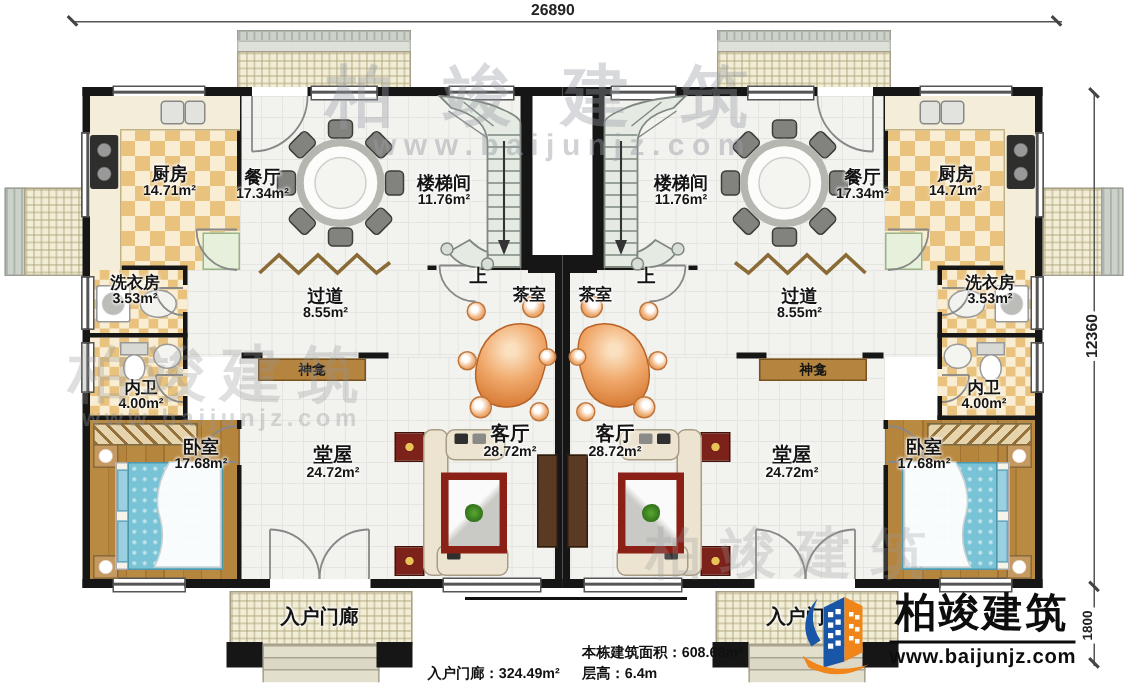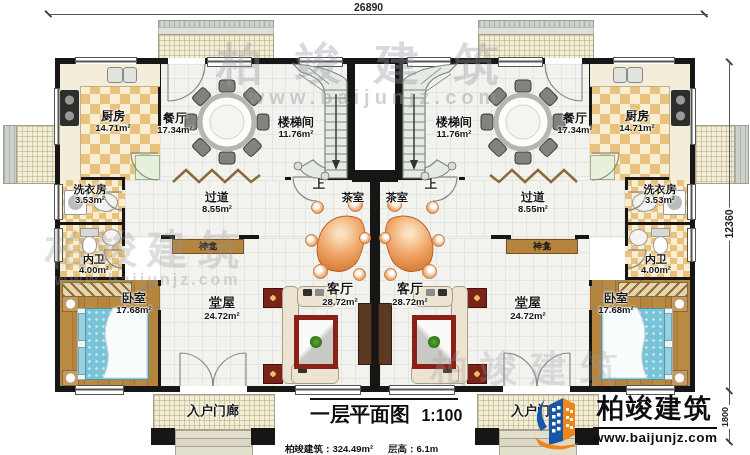--- a/index.html
+++ b/index.html
@@ -317,29 +317,28 @@
   <div class="wm" style="left:15px;top:222px;width:265px;">
     <div style="font-size:41px;letter-spacing:10px;color:rgba(150,150,152,.30);">柏竣建筑</div>
     <div style="font-size:16px;letter-spacing:3px;color:rgba(150,150,152,.35);margin-top:-6px;">www.baijunjz.com</div>
   </div>
   <div class="wm" style="left:378px;top:344px;width:305px;">
     <div style="font-size:37px;letter-spacing:13px;color:rgba(155,155,157,.28);">柏竣建筑</div>
   </div>
 
   <div class="abs" style="left:285px;top:392px;width:195px;height:63px;z-index:8;">
     <div class="abs" style="left:25px;top:6px;width:148px;height:2px;background:#111;"></div>
-    <div class="abs" style="left:25px;top:9px;width:170px;white-space:nowrap;">
-      <span style="font-size:20px;font-weight:900;color:#0c0c0c;">一层平面图</span>
-      <span style="font-size:16px;font-weight:700;color:#0c0c0c;margin-left:7px;">1:100</span>
+    <div class="stat" style="left:103px;top:37px;">
+      <span>本栋建筑面积：</span><span>608.68m²</span>
     </div>
     <div class="stat" style="left:0;top:51px;">
-      <span>柏竣建筑：</span><span>324.49m²</span>
+      <span>入户门廊：</span><span>324.49m²</span>
     </div>
     <div class="stat" style="left:103px;top:51px;">
-      <span>层高：</span><span>6.1m</span>
+      <span>层高：</span><span>6.4m</span>
     </div>
   </div>
 
   <div class="abs" style="left:527px;top:388px;width:190px;height:64px;z-index:9;">
     <svg width="64" height="60" viewBox="0 0 64 58" style="position:absolute;left:0;top:2px;">
       <path d="M14,40 Q4,24 18,8 Q11,22 20,36 Z" fill="#1a56a8"></path>
       <polygon points="22,14 36,7 36,50 22,54" fill="#1a56a8"></polygon>
       <g fill="#fff">
         <rect x="25" y="17" width="3.5" height="3.5"></rect>
           <rect x="30" y="15" width="3.5" height="3.5"></rect>

